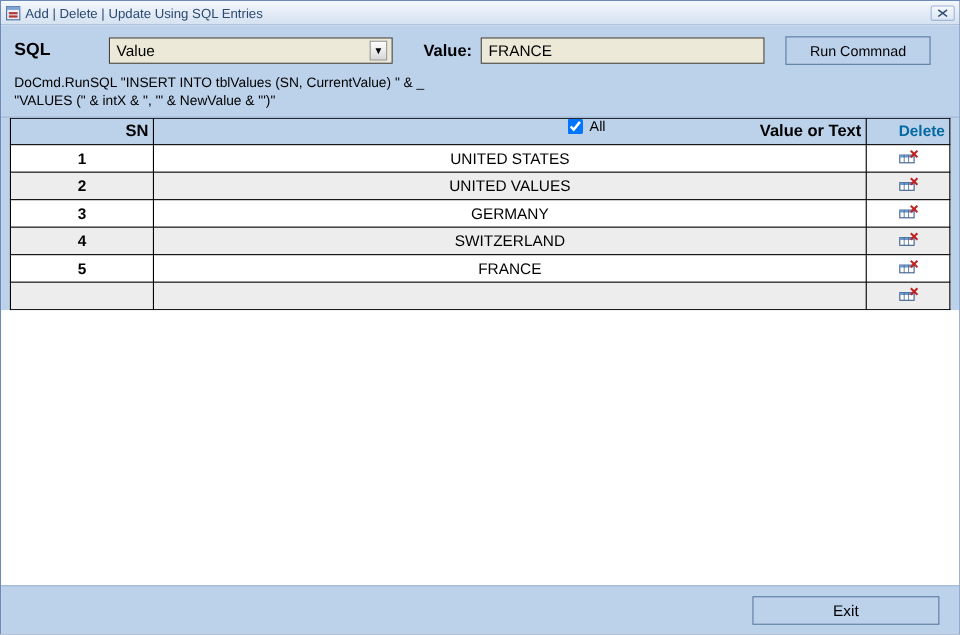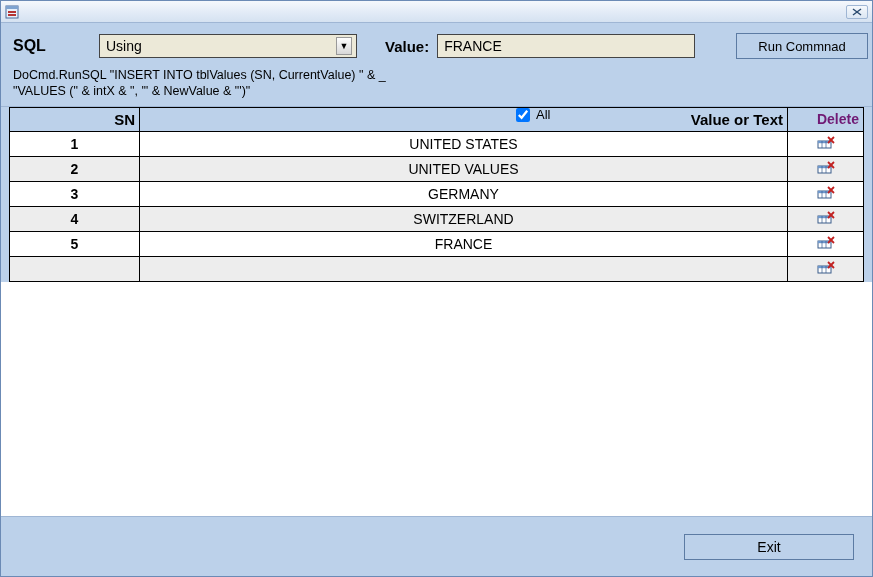--- a/index.html
+++ b/index.html
@@ -38,21 +38,21 @@
     width: 22px; height: 14px;
     border: 1px solid #9fb6d4;
     background: linear-gradient(to bottom,#f5f8fc,#dbe6f3);
     border-radius: 2px;
     display: inline-flex; align-items: center; justify-content: center;
     color: #2b4a6f; font-size: 11px;
     cursor: pointer;
   }
   .topzone {
     background: #bcd1ea;
-    padding: 10px 4px 6px 12px;
+    padding: 10px 26px 6px 12px;
     border-bottom: 1px solid #9fb6d4;
   }
   .row1 {
     display: flex;
     align-items: center;
     gap: 8px;
   }
   .lbl-sql { font-weight: bold; font-size: 16px; width: 78px; }
   .combo {
     width: 258px; height: 24px;
@@ -122,21 +122,21 @@
     table-layout: fixed;
   }
   table.grid th {
     background: #bcd1ea;
     border: 1px solid #000;
     font-weight: bold;
     font-size: 15px;
     padding: 3px 4px;
     text-align: right;
   }
-  table.grid th.delete-h { color: #701a75; font-size: 14px; }
+  table.grid th.delete-h { color: #0369a1; font-size: 14px; }
   table.grid td {
     border: 1px solid #000;
     padding: 3px 4px;
     font-size: 14px;
     text-align: center;
     background: #fff;
   }
   table.grid tr.alt td { background: #ededed; }
   table.grid td.sn { font-weight: bold; }
   table.grid col.c-sn { width: 130px; }
@@ -147,21 +147,21 @@
     cursor: pointer;
   }
   .del-icon svg { width: 18px; height: 14px; }
   .gridbody {
     background: #fff;
     flex: 1;
   }
   .footer {
     background: #bcd1ea;
     border-top: 1px solid #9fb6d4;
-    height: 60px;
+    height: 44px;
     display: flex; align-items: center; justify-content: flex-end;
     padding: 0 18px;
   }
   .exit-btn {
     width: 170px; height: 26px;
     background: #bcd1ea;
     border: 1px solid #5c7ba3;
     font-size: 14px;
     cursor: pointer;
     font-family: inherit;
@@ -175,34 +175,35 @@
 
   <div class="titlebar">
     <span class="form-icon">
       <svg viewBox="0 0 14 14">
           <rect x="1" y="1" width="12" height="12" fill="#e8f0fa" stroke="#4a6b9a"></rect>
           <rect x="1" y="1" width="12" height="3" fill="#7fa3d0"></rect>
           <rect x="3" y="6" width="8" height="2" fill="#b53434"></rect>
           <rect x="3" y="9" width="8" height="2" fill="#b53434"></rect>
         </svg>
     </span>
+    <span>Add | Delete | Update Using SQL Entries</span>
     <span class="spacer"></span>
     <span class="close-icon">
       <svg width="10" height="8" viewBox="0 0 10 8">
           <line x1="1" y1="1" x2="9" y2="7" stroke="#2b4a6f" stroke-width="1.4"></line>
           <line x1="9" y1="1" x2="1" y2="7" stroke="#2b4a6f" stroke-width="1.4"></line>
         </svg>
     </span>
   </div>
 
   <div class="topzone rel">
     <div class="row1">
       <span class="lbl-sql">SQL</span>
       <div class="combo">
-        <span class="combo-text">Using</span>
+        <span class="combo-text">Value</span>
         <span class="combo-btn">▼</span>
       </div>
       <span class="lbl-value">Value:</span>
       <input class="value-input" value="FRANCE" style="">
       <span style="flex:1"></span>
       <button class="run-btn">Run Commnad</button>
     </div>
     <div class="code-text"><span>DoCmd.RunSQL "INSERT INTO tblValues (SN, CurrentValue) " &amp; _</span>
 <span>"VALUES (" &amp; intX &amp; ", '" &amp; NewValue &amp; "')"</span></div>
 

